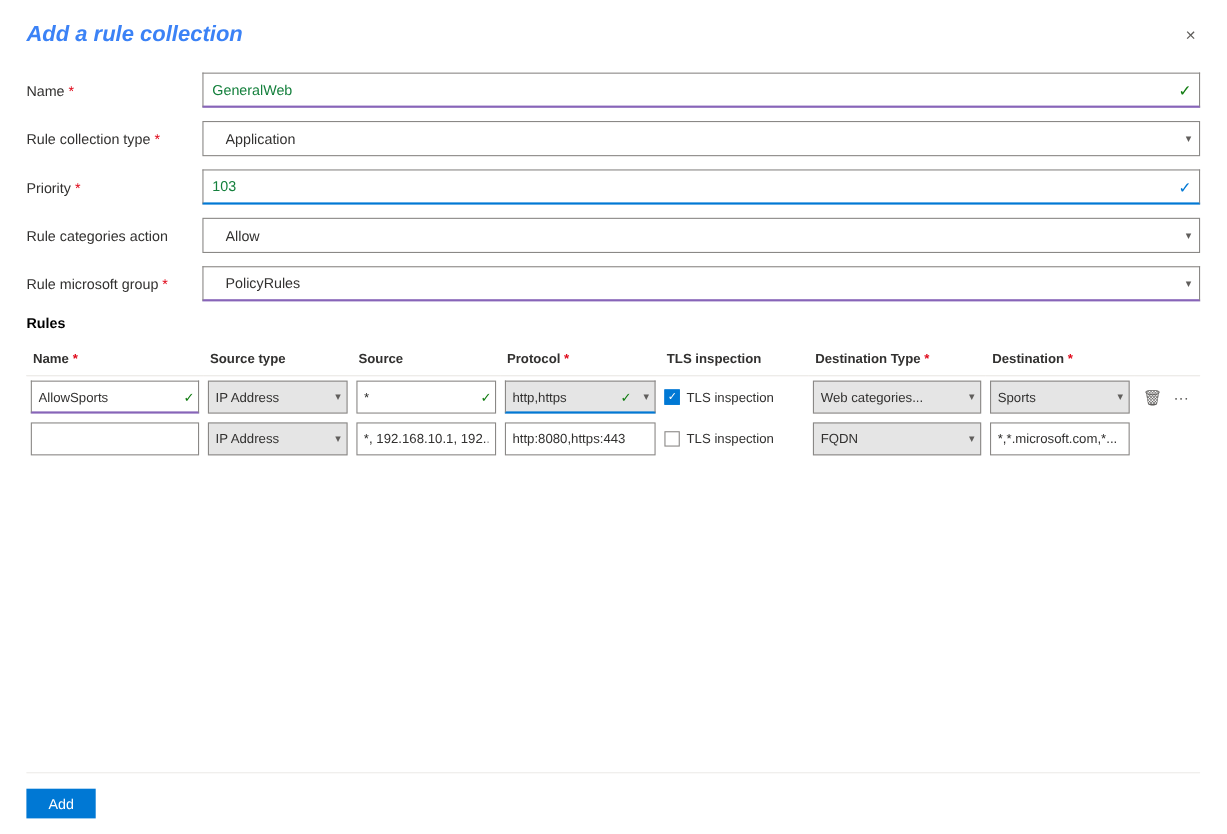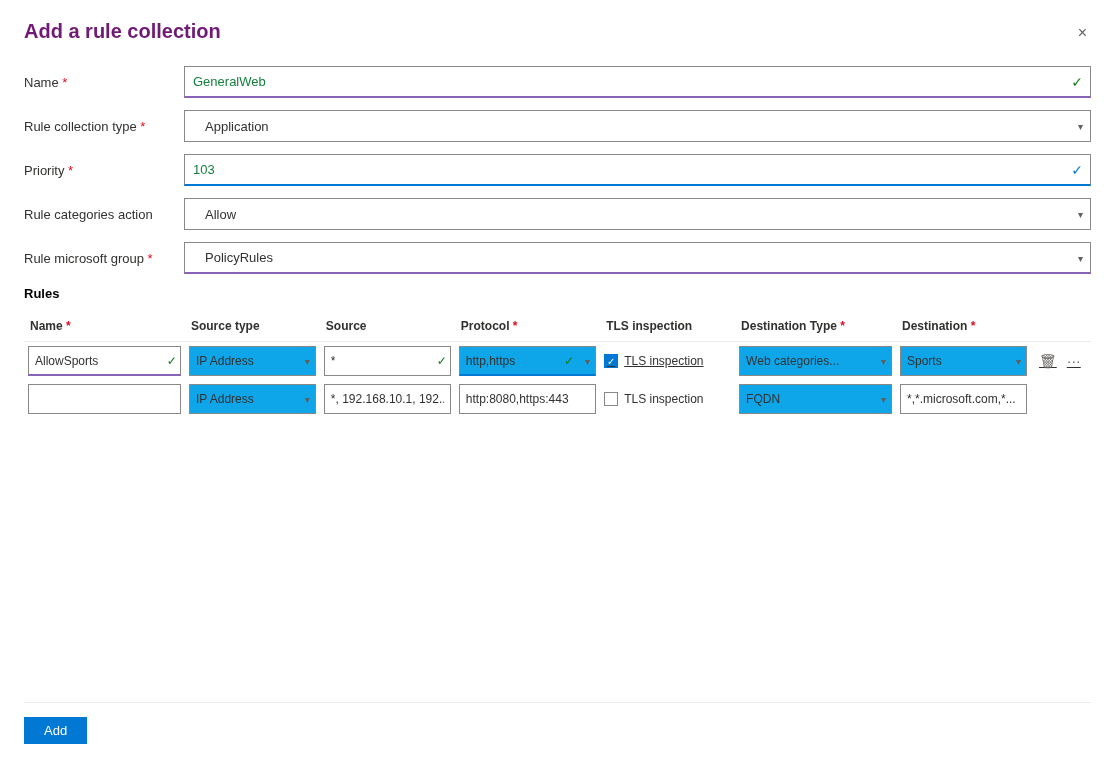--- a/index.html
+++ b/index.html
@@ -20,21 +20,22 @@
     }
     .dialog-header {
       display: flex;
       justify-content: space-between;
       align-items: flex-start;
       margin-bottom: 20px;
     }
     .dialog-title {
       font-size: 20px;
       font-weight: 600;
-      color: #701a75;
+      color: #3b82f6;
+      font-style: italic;
     }
     .close-btn {
       background: none;
       border: none;
       cursor: pointer;
       font-size: 16px;
       color: #605e5c;
       padding: 4px;
       display: flex;
       align-items: center;
@@ -134,21 +135,20 @@
       padding: 4px 6px 8px 6px;
       border-bottom: 1px solid #edebe9;
       white-space: nowrap;
     }
     .rules-table td {
       padding: 4px 4px;
       vertical-align: middle;
     }
     .rules-table tr:not(:last-child) td {
       border-bottom: none;
-      text-decoration: underline;
     }
 
     .col-name { width: 155px; }
     .col-source-type { width: 130px; }
     .col-source { width: 130px; }
     .col-protocol { width: 140px; }
     .col-tls { width: 130px; }
     .col-dest-type { width: 155px; }
     .col-dest { width: 130px; }
     .col-actions { width: 50px; }
@@ -169,21 +169,21 @@
       position: relative;
       width: 100%;
     }
     .cell-select {
       width: 100%;
       height: 30px;
       border: 1px solid #8a8886;
       padding: 0 22px 0 6px;
       font-size: 12px;
       color: #323130;
-      background: #0ea5e9;
+      background: #e5e5e5;
       appearance: none;
       -webkit-appearance: none;
       cursor: pointer;
       outline: none;
     }
     .cell-select-wrapper .chevron {
       position: absolute;
       right: 6px;
       top: 50%;
       transform: translateY(-50%);

